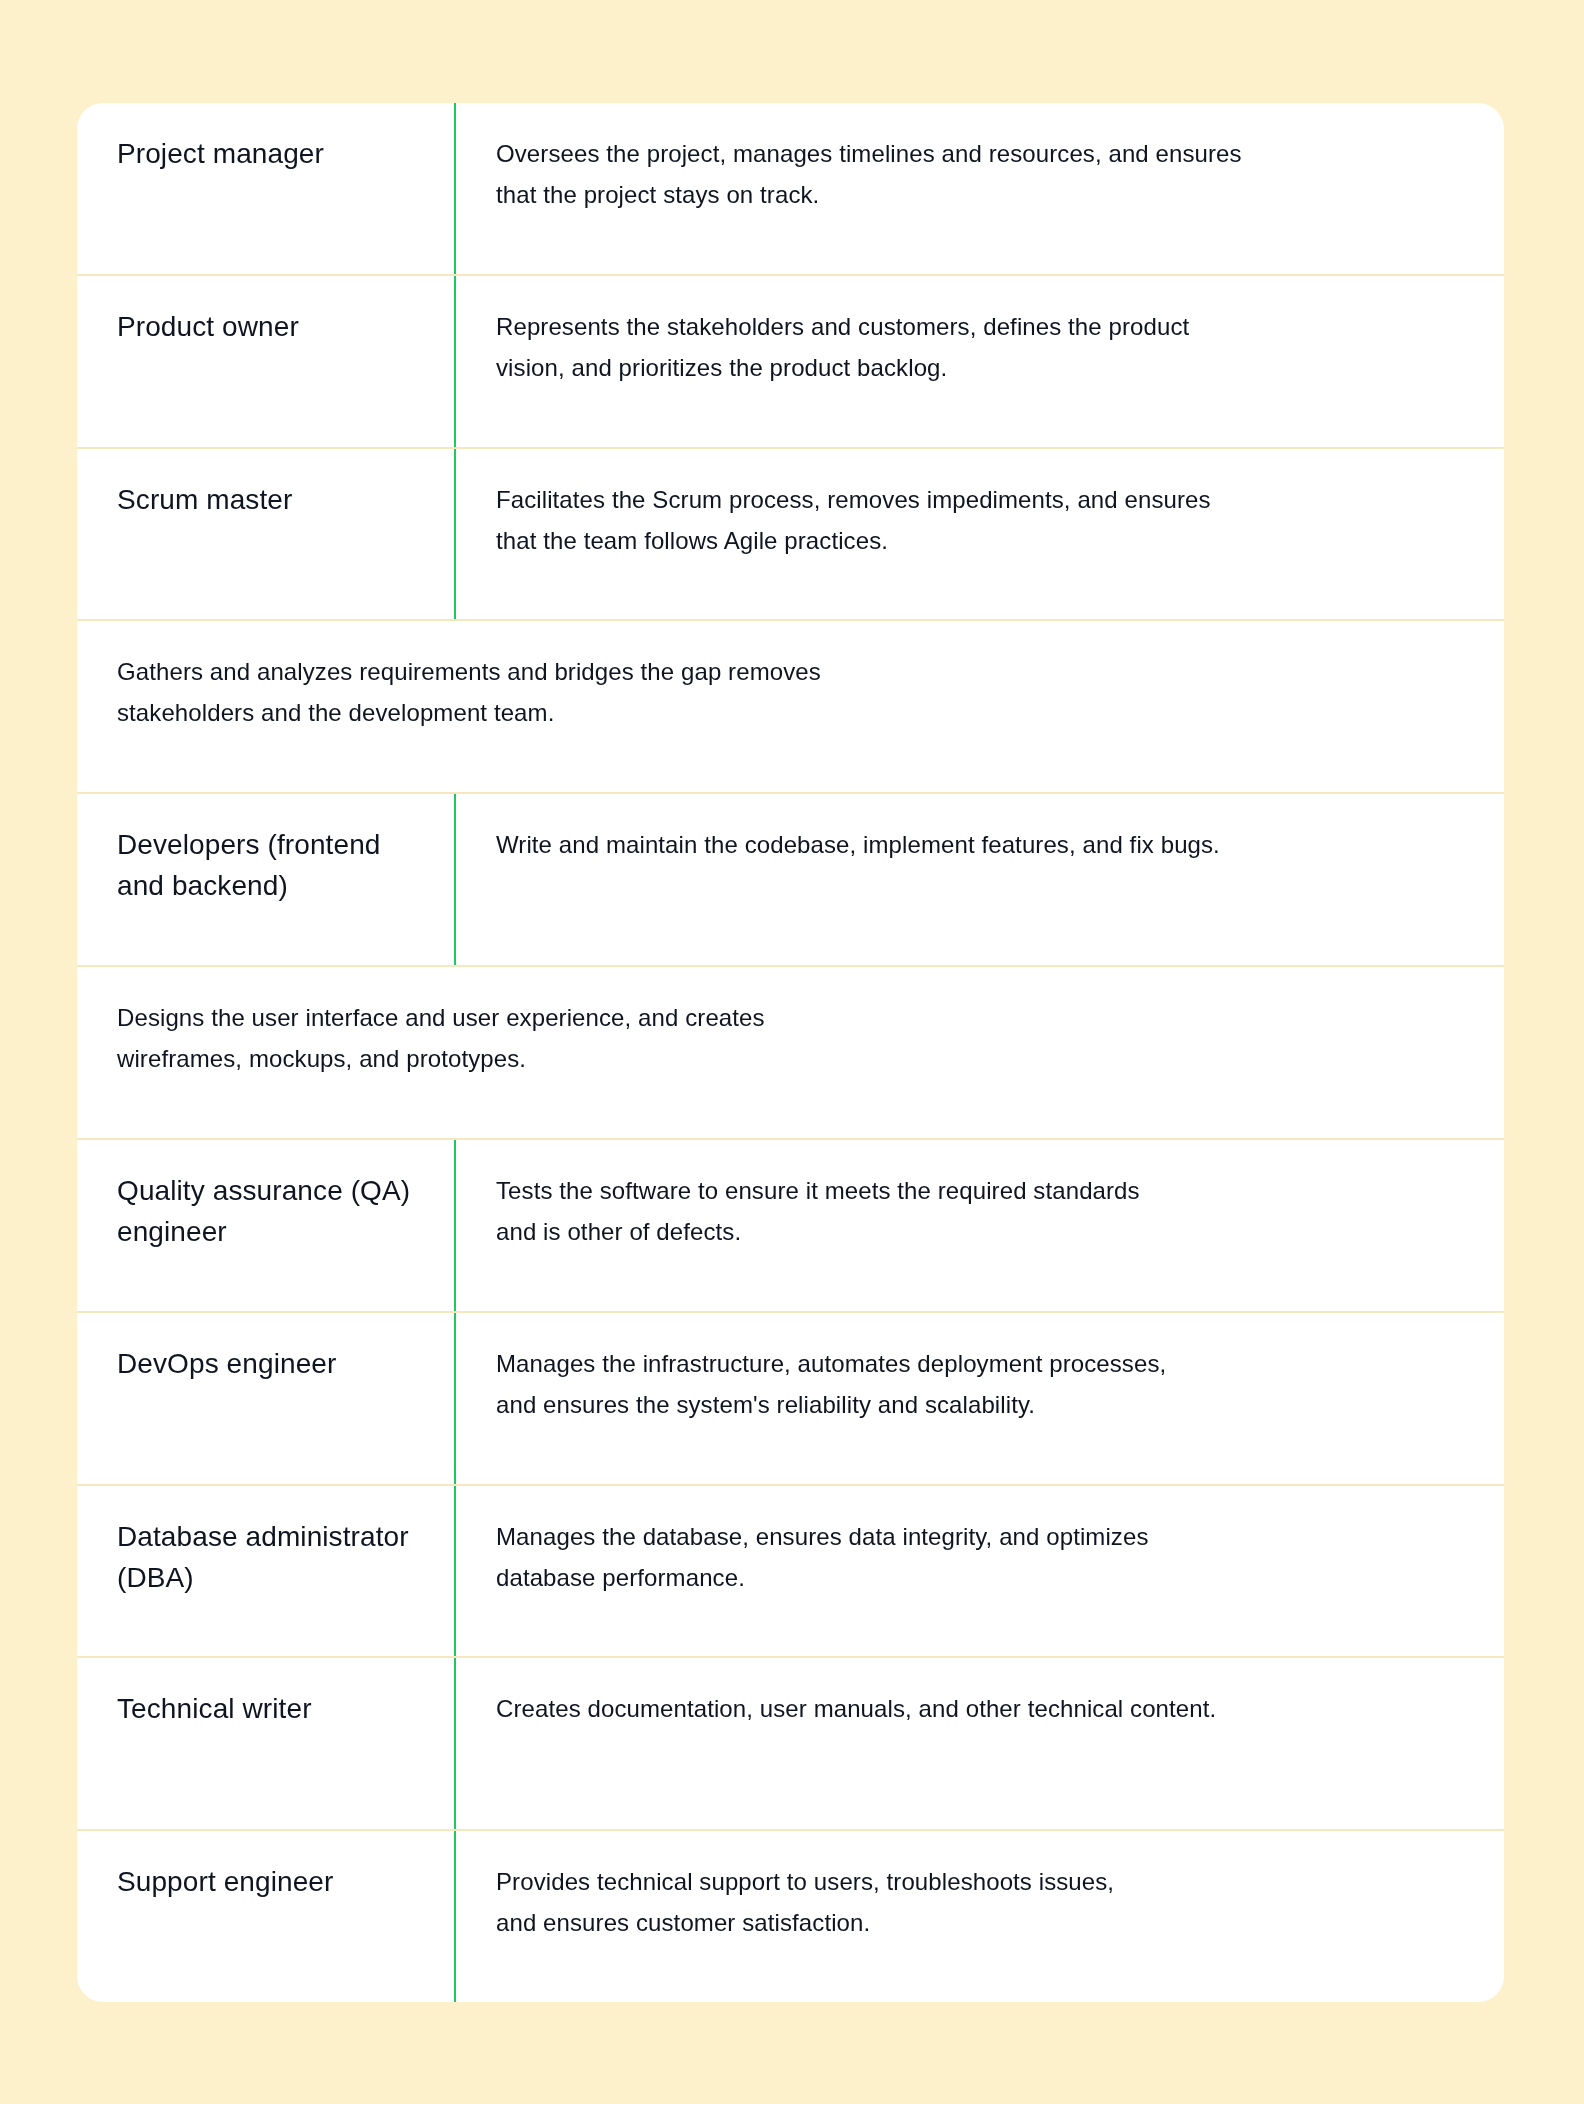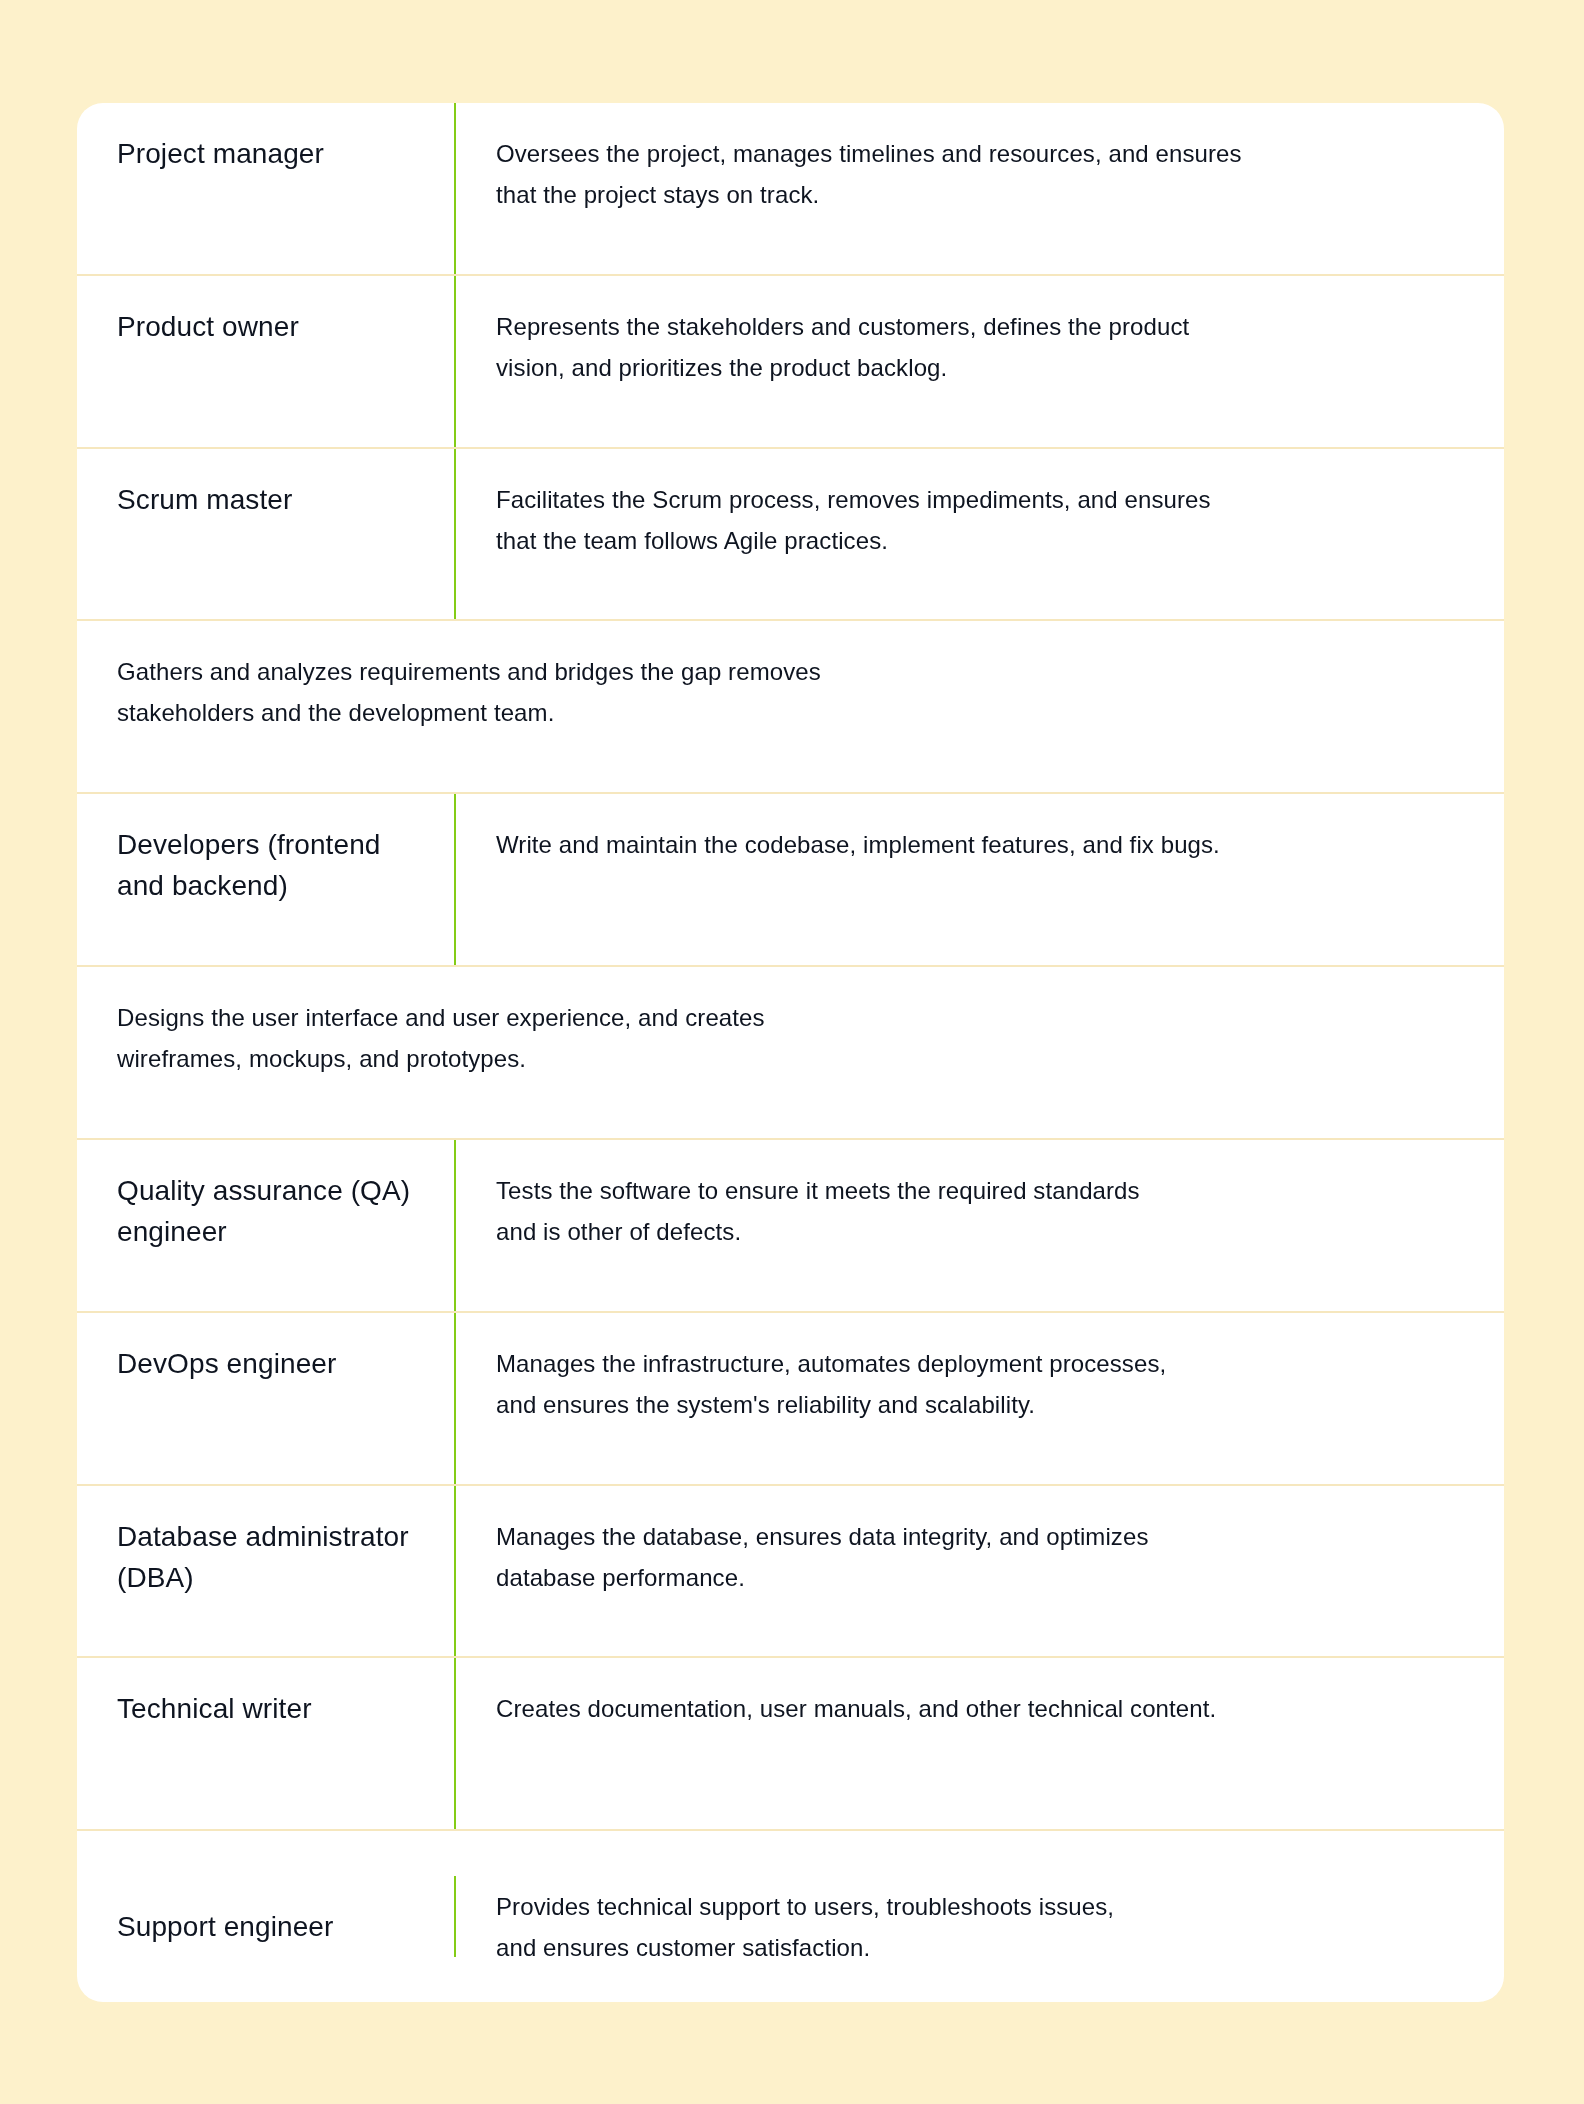--- a/index.html
+++ b/index.html
@@ -38,27 +38,26 @@
 
   .role-row {
     display: flex;
     flex: 1 1 0;
     min-height: 0;
     border-bottom: 2px solid #F6E7BE;
   }
 
   .role-row:last-child {
     border-bottom: none;
-    align-items: center;
   }
 
   .role-cell-name {
     width: 379px;
     flex: 0 0 379px;
-    border-right: 2px solid #84cc16;
+    border-right: 2px solid #22c55e;
     padding: 30px 34px 10px 40px;
   }
 
   .role-cell-desc {
     flex: 1 1 auto;
     padding: 30px 46px 10px 40px;
   }
 
   .role-name-text {
     font-size: 28px;

